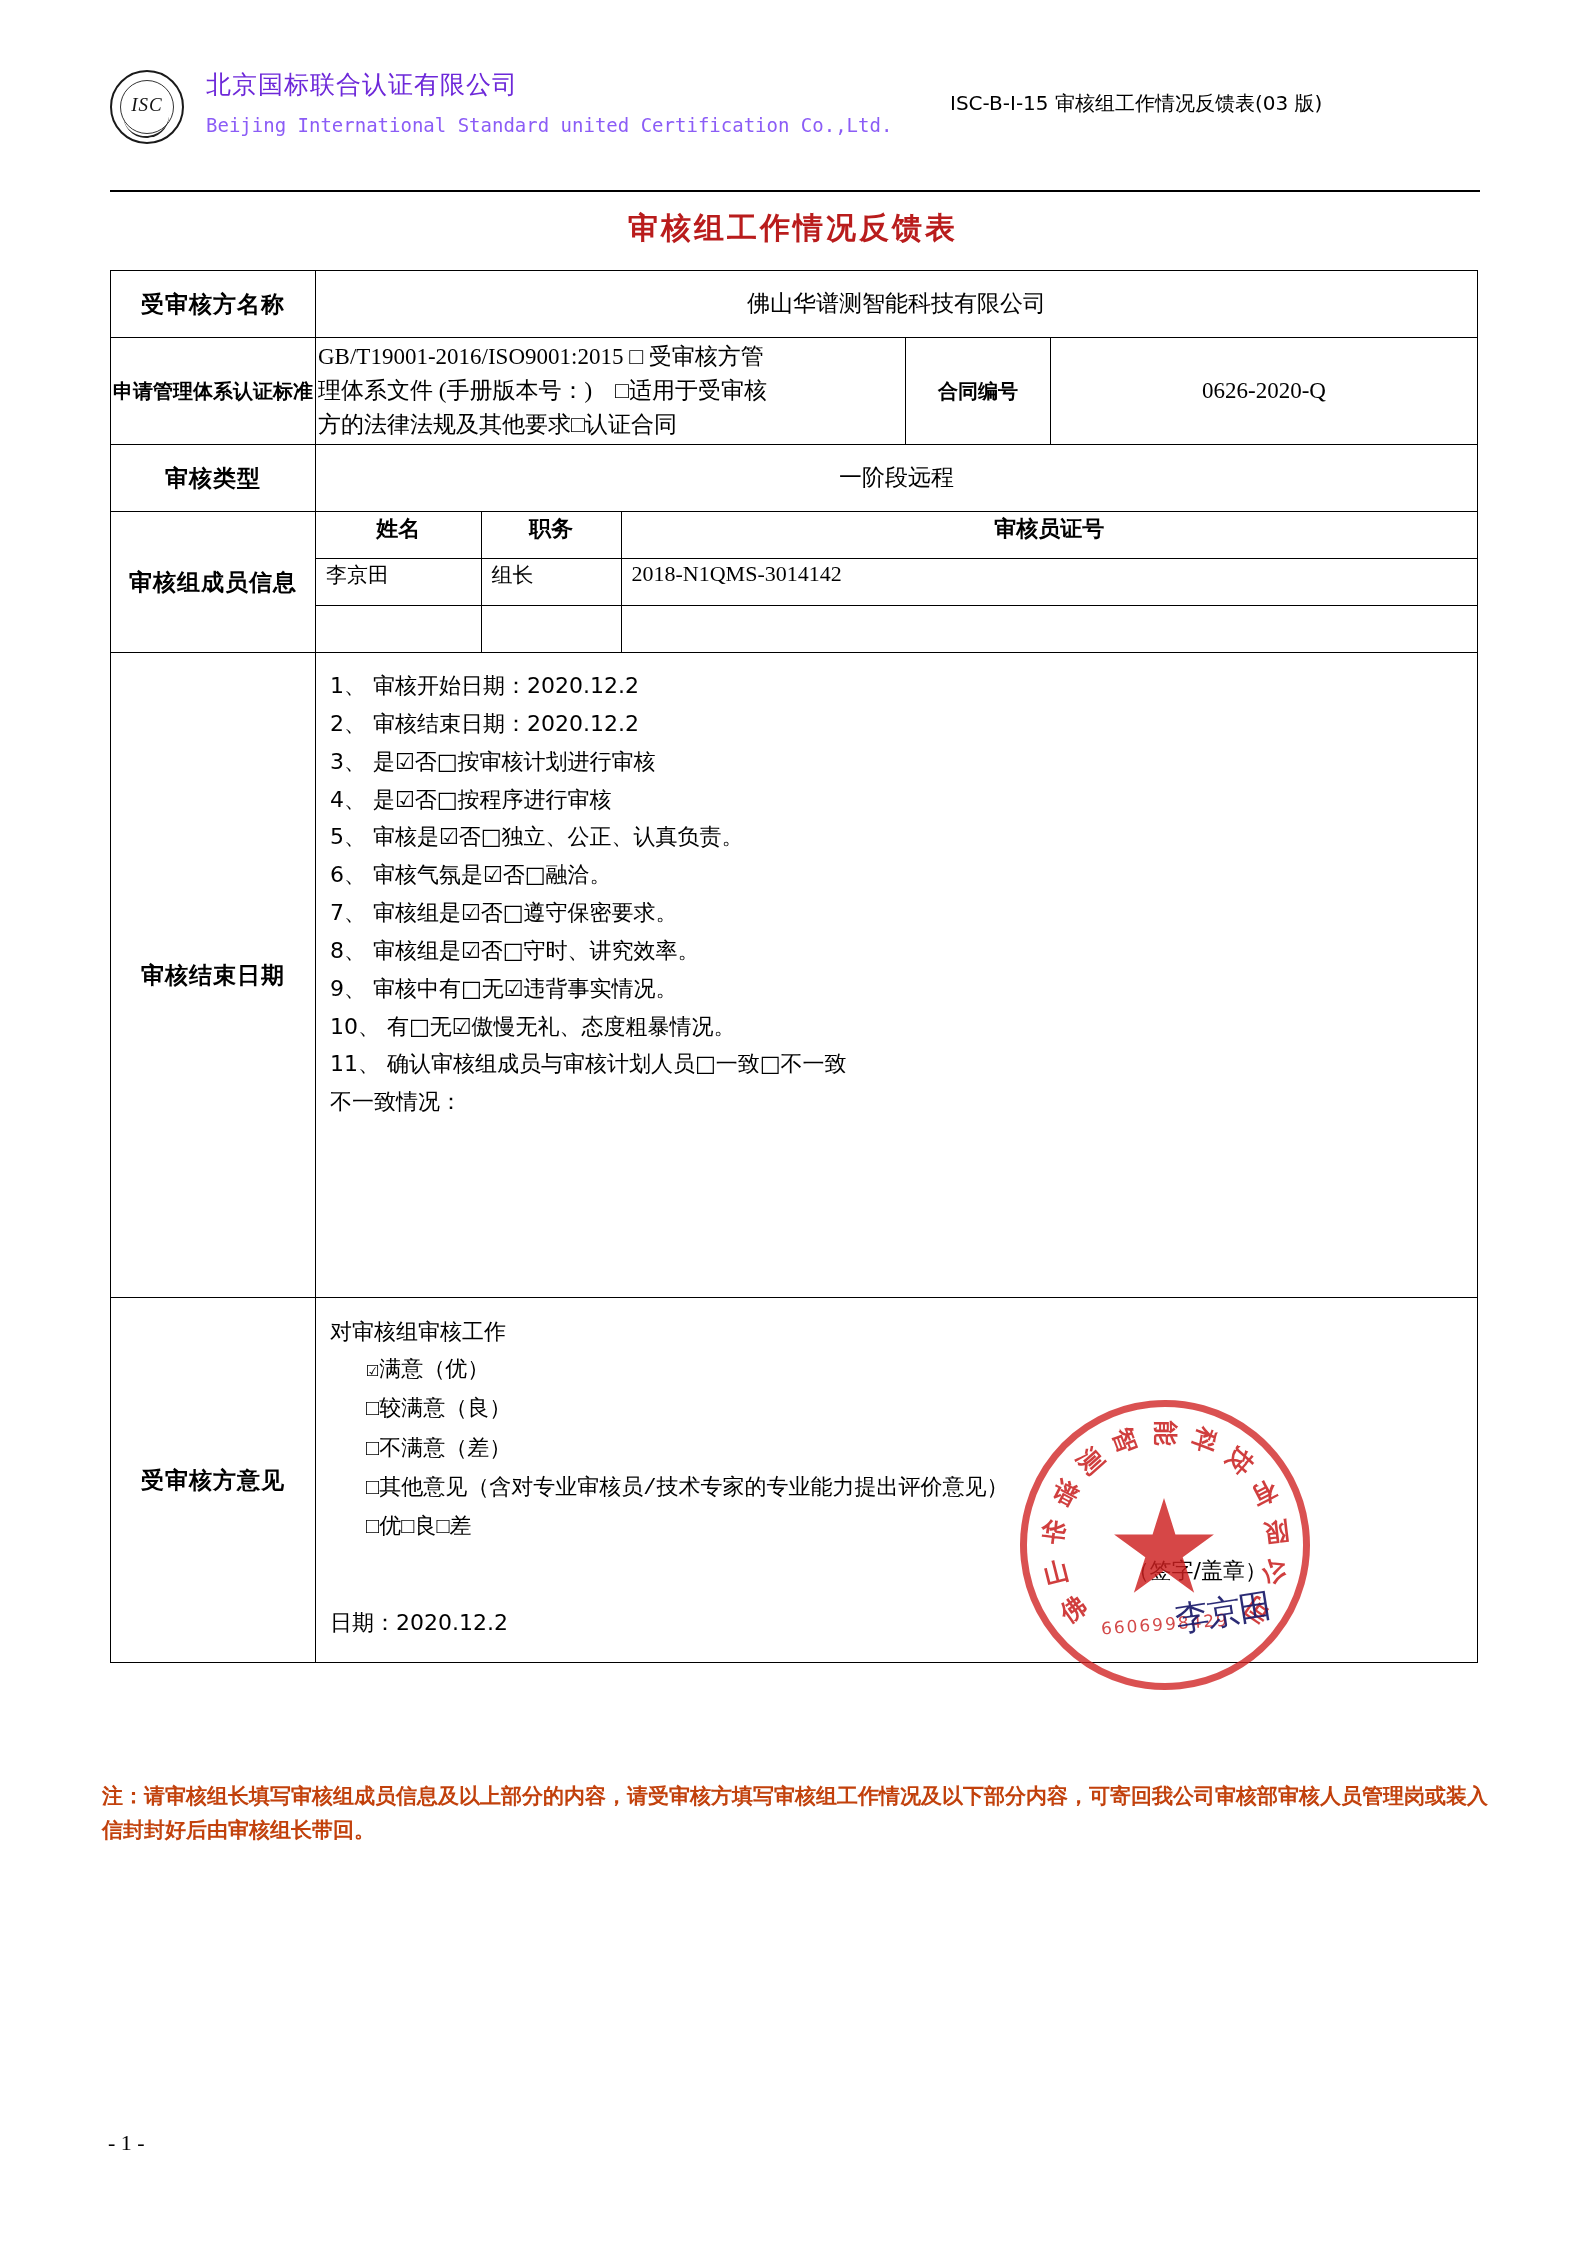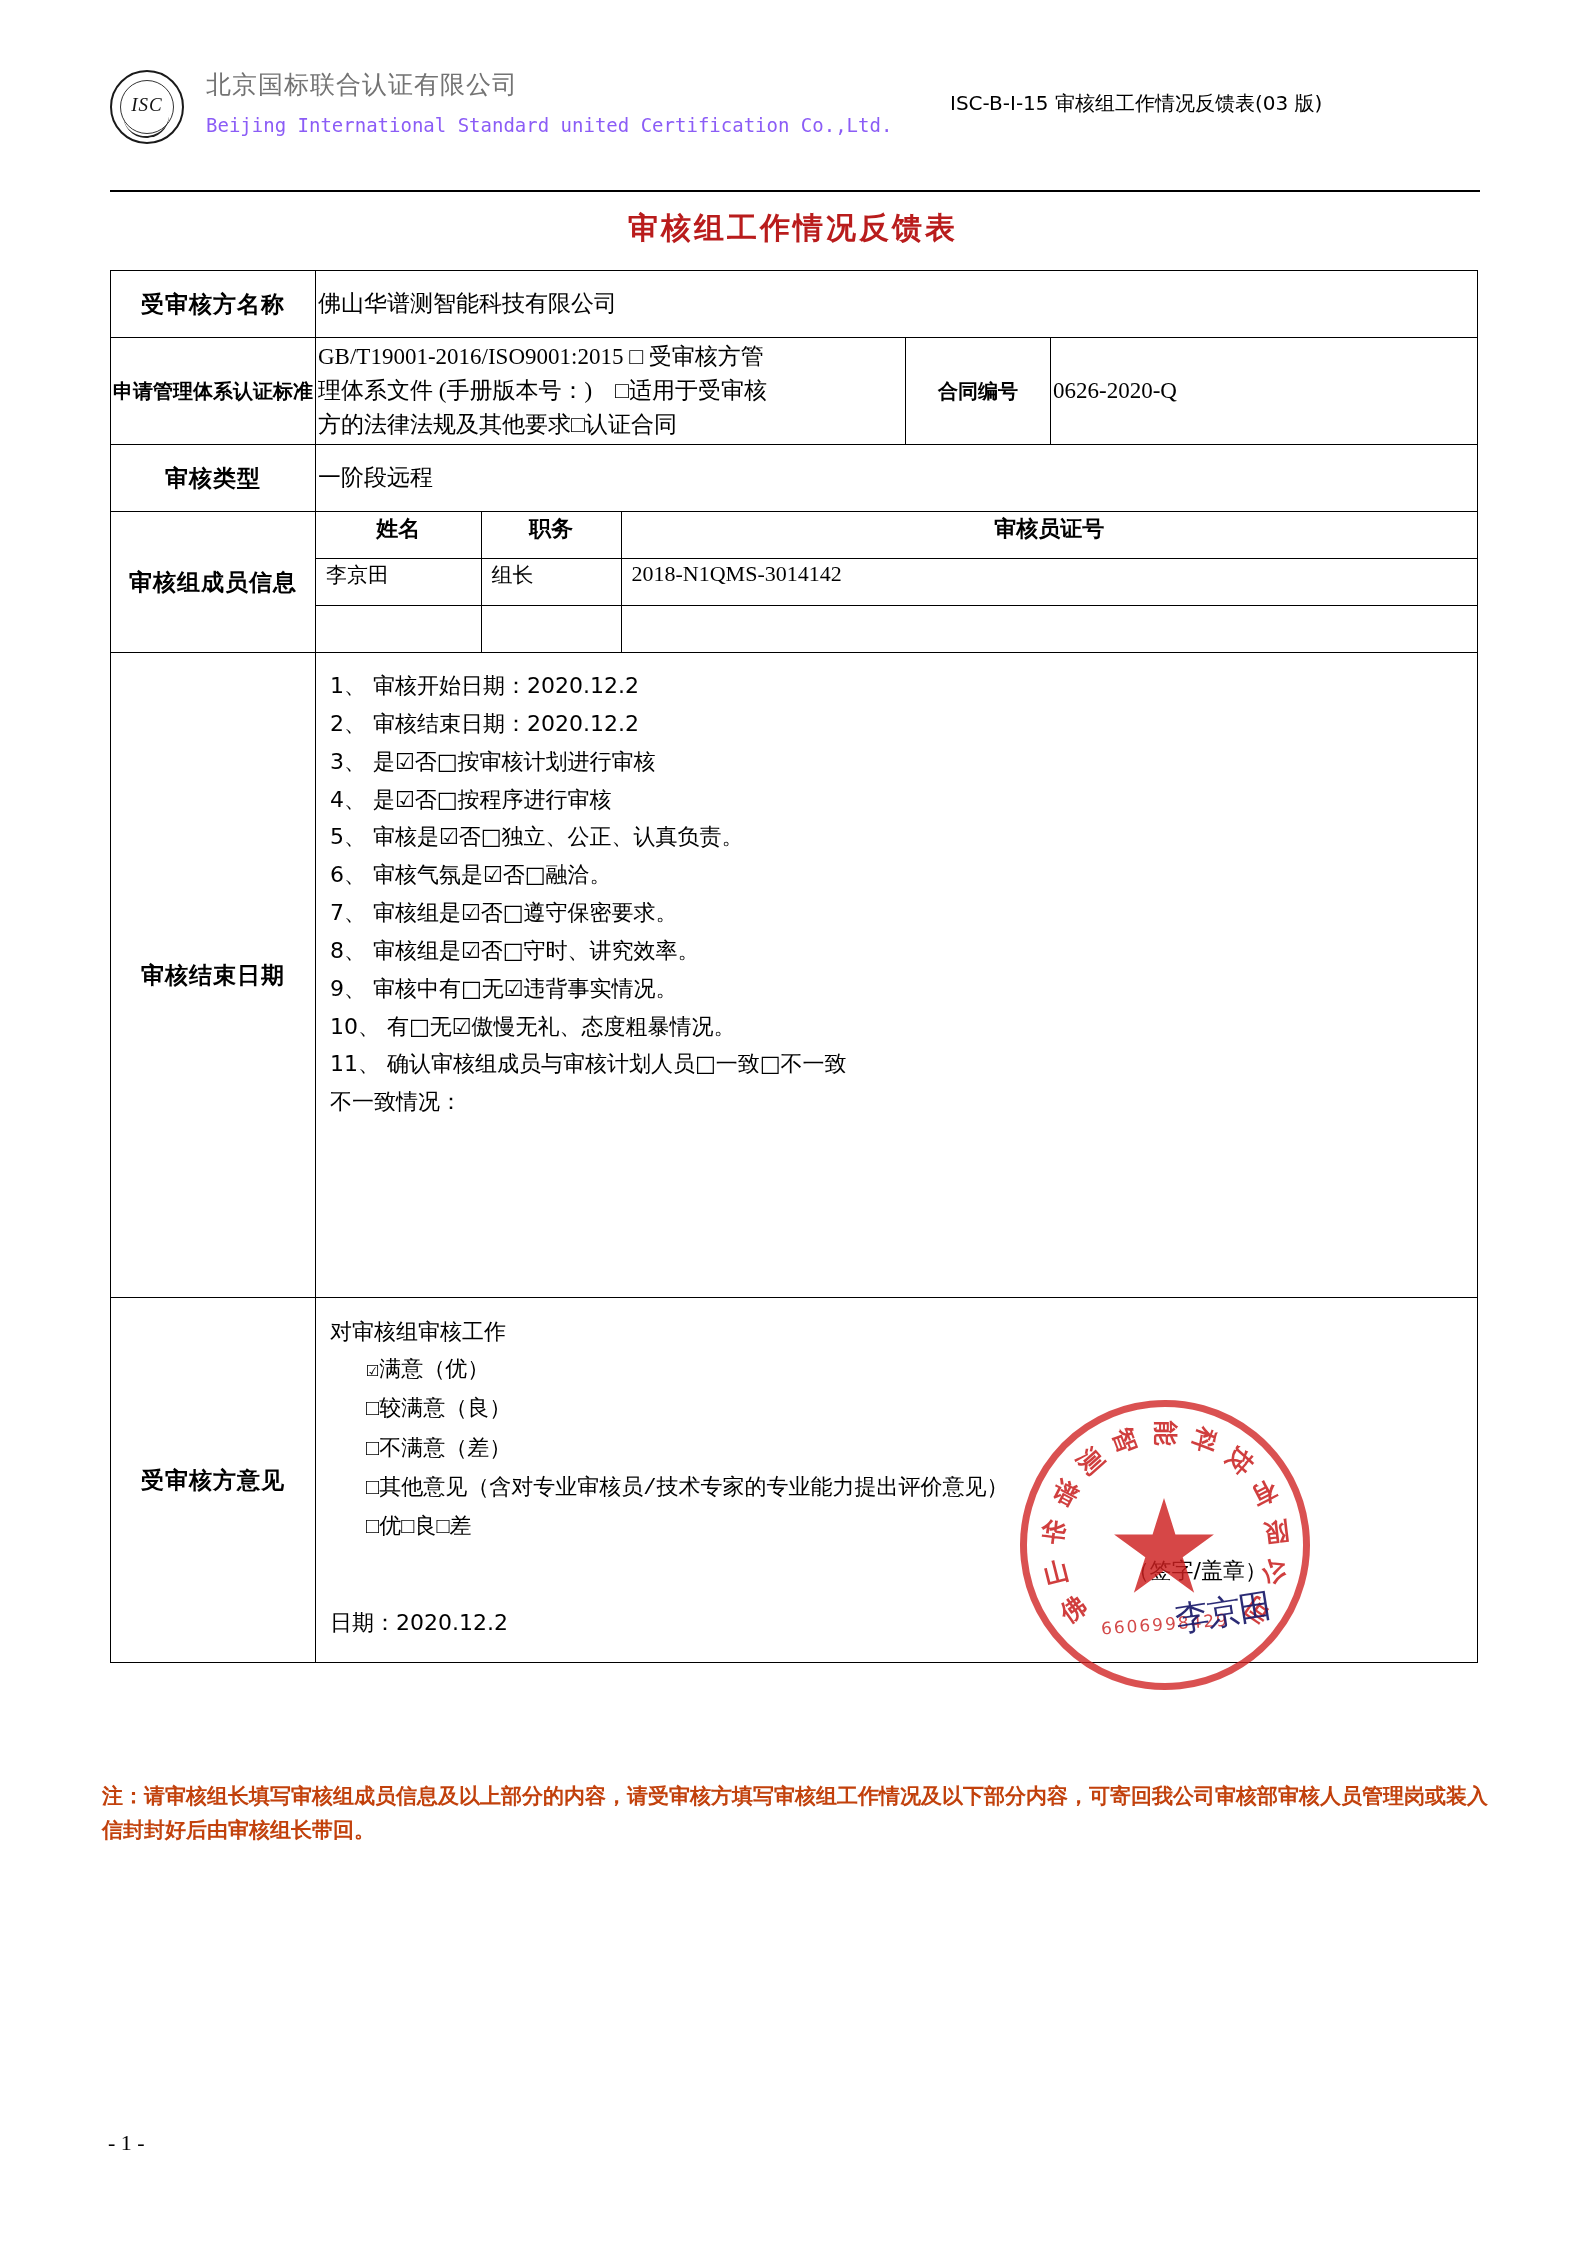--- a/index.html
+++ b/index.html
@@ -73,21 +73,21 @@
     border-radius: 0 0 40px 40px;
     transform: rotate(-8deg);
   }
   .company-cn {
     position: absolute;
     left: 96px;
     top: 6px;
     font-family: "DejaVu Sans", sans-serif;
     font-size: 25px;
     letter-spacing: 1px;
-    color: #737373;
+    color: #6d28d9;
   }
   .company-en {
     position: absolute;
     left: 96px;
     top: 52px;
     font-family: "DejaVu Sans Mono", monospace;
     font-size: 19px;
     letter-spacing: 0px;
     color: #8b5cf6;
   }
@@ -148,21 +148,21 @@
   .lbl.small {
     font-size: 20px;
     letter-spacing: 0px;
   }
   .serifcell {
     padding: 10px 10px;
     font-family: "Liberation Serif", serif;
     font-size: 23px;
     line-height: 1.48;
   }
-  .vmid { vertical-align: middle !important; }
+  .vmid { vertical-align: middle !important; text-align: center; }
 
   
   .members {
     width: 100%;
     border-collapse: collapse;
     table-layout: fixed;
   }
   .members td, .members th {
     border: 1.5px solid #000;
     border-top: none;

